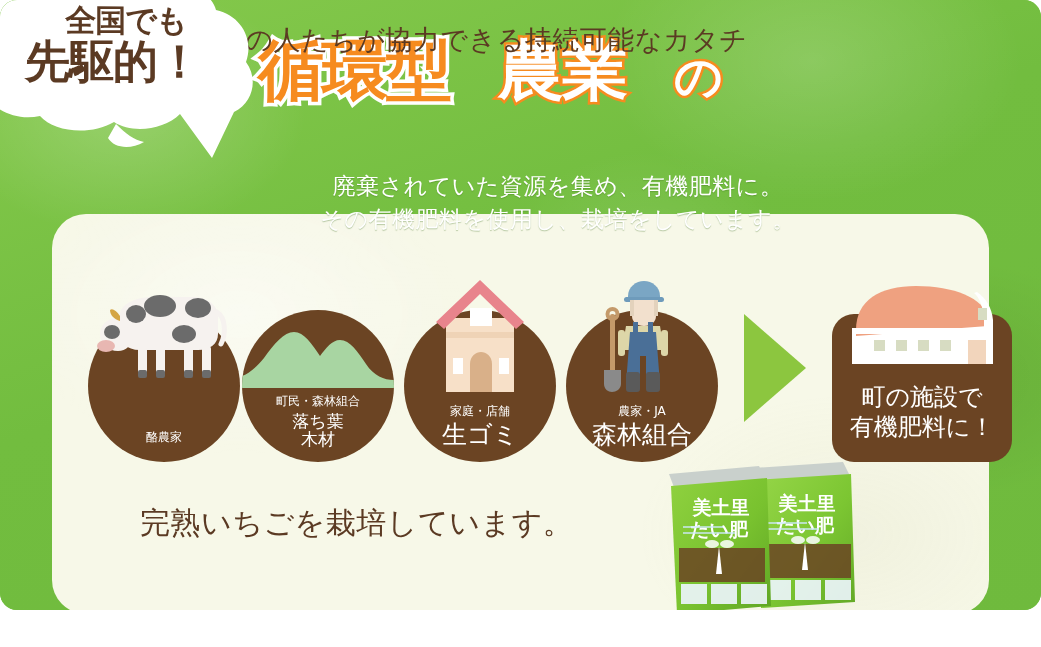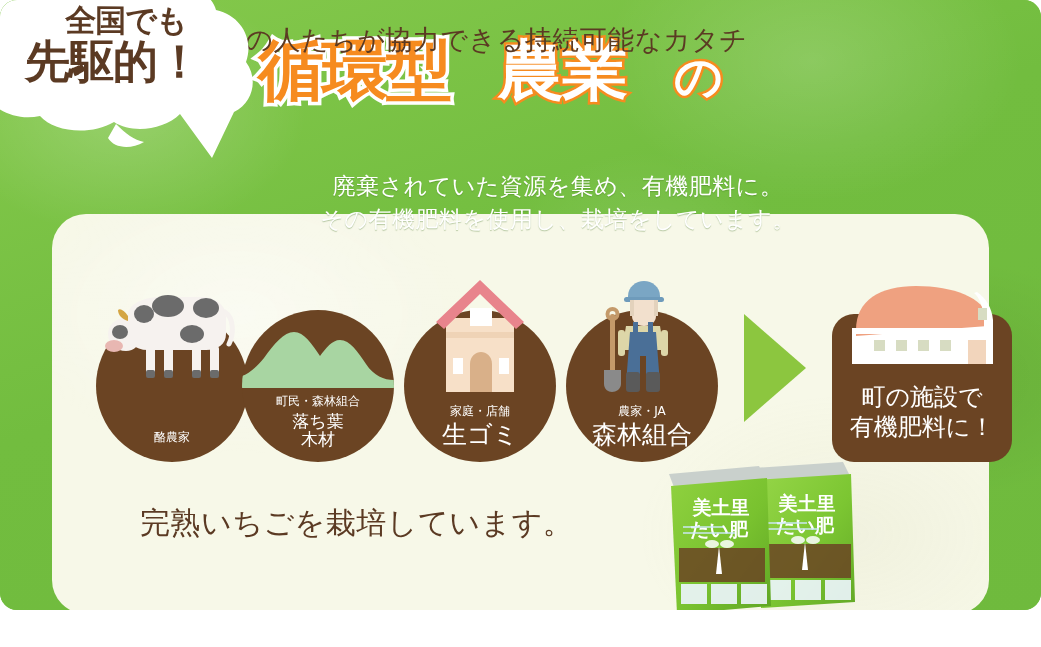--- a/index.html
+++ b/index.html
@@ -324,21 +324,21 @@
     <div>廃棄されていた資源を集め、有機肥料に。</div>
     <div>その有機肥料を使用し、栽培をしています。</div>
   </div>
 
   <div class="panel"></div>
 
   <div class="panel-heading">多くの人たちが協力できる持続可能なカタチ</div>
 
   <div class="flow">
 
-    <div class="node" style="left:44px;">
+    <div class="node" style="left:36px;">
       <div class="disc"></div>
       <div class="art">
         <svg viewBox="0 0 152 120" xmlns="http://www.w3.org/2000/svg">
 
           <path fill="#f6f2ef" d="M32 46 C30 34 44 26 62 25 L104 25 C120 25 130 33 130 45 L130 62 C130 72 122 78 110 78 L52 78 C38 78 32 70 32 60 Z"></path>
 
           <path fill="#f6f2ef" d="M34 46 C22 44 12 52 12 62 C12 72 20 79 30 79 C38 79 44 73 45 64 Z"></path>
 
           <ellipse cx="18" cy="74" rx="9" ry="6" fill="#e8b7b2"></ellipse>
 

